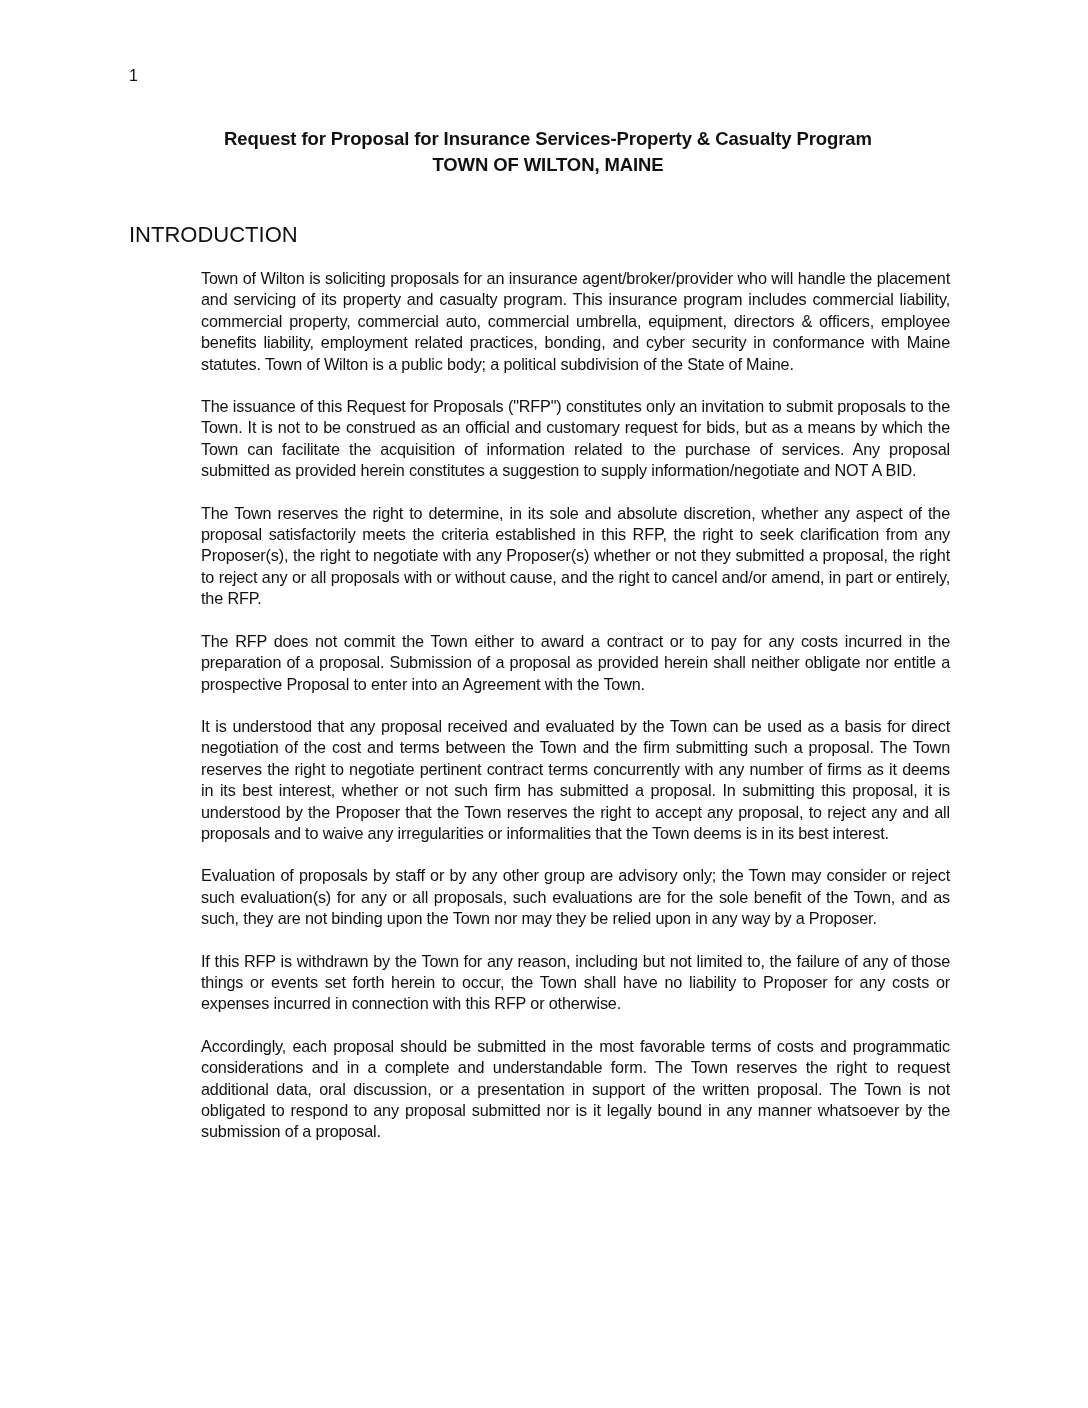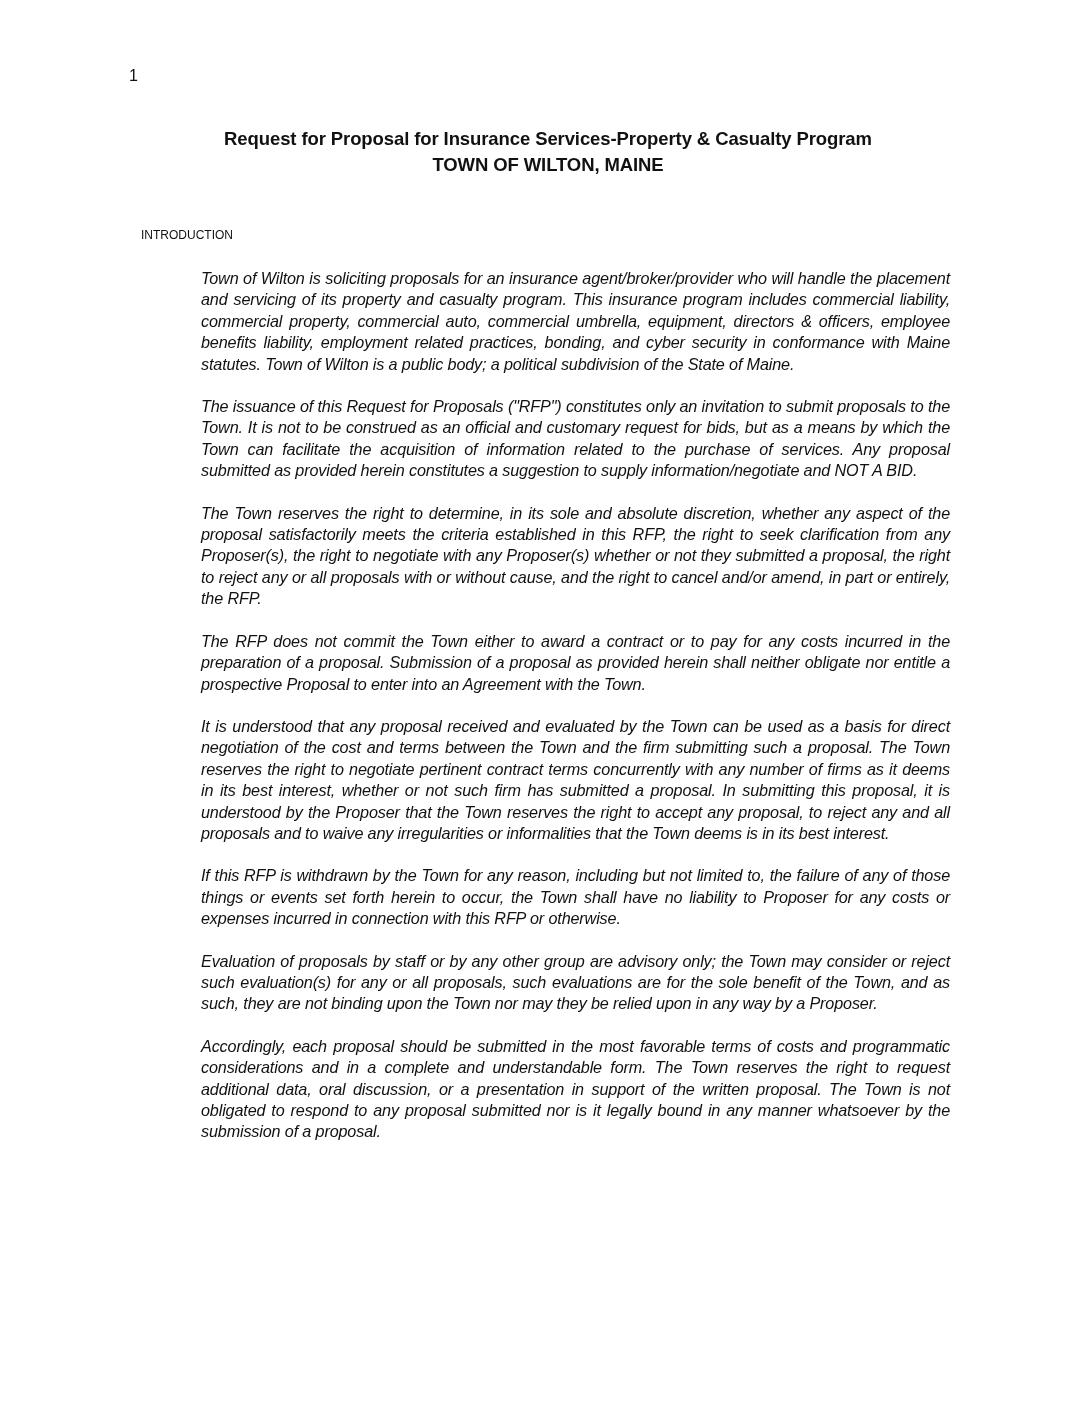--- a/index.html
+++ b/index.html
@@ -28,54 +28,53 @@
       top: 126px;
       width: 1096px;
       text-align: center;
       font-weight: bold;
       font-size: 18.5px;
       line-height: 26px;
       letter-spacing: -0.1px;
     }
     .section-heading {
       position: absolute;
-      left: 141px;
+      left: 129px;
       top: 225px;
-      font-size: 12px;
+      font-size: 22px;
       line-height: 20px;
     }
     .body-text {
       position: absolute;
       left: 201px;
       top: 268px;
       width: 749px;
     }
     .paragraph {
       margin: 0 0 21px 0;
       font-size: 16.2px;
       line-height: 21.4px;
       text-align: justify;
       letter-spacing: -0.15px;
-      font-style: italic;
     }
   </style>
 </head>
 <body>
 
 <div class="page-number">1</div>
 
 <div class="title-block">
   <div>Request for Proposal for Insurance Services-Property &amp; Casualty Program</div>
   <div>TOWN OF WILTON, MAINE</div>
 </div>
 
 <div class="section-heading">INTRODUCTION</div>
 
 <div class="body-text">
   <p class="paragraph">Town of Wilton is soliciting proposals for an insurance agent/broker/provider who will handle the placement and servicing of its property and casualty program. This insurance program includes commercial liability, commercial property, commercial auto, commercial umbrella, equipment, directors &amp; officers, employee benefits liability, employment related practices, bonding, and cyber security in conformance with Maine statutes. Town of Wilton is a public body; a political subdivision of the State of Maine.</p>
   <p class="paragraph">The issuance of this Request for Proposals ("RFP") constitutes only an invitation to submit proposals to the Town. It is not to be construed as an official and customary request for bids, but as a means by which the Town can facilitate the acquisition of information related to the purchase of services. Any proposal submitted as provided herein constitutes a suggestion to supply information/negotiate and NOT A BID.</p>
   <p class="paragraph">The Town reserves the right to determine, in its sole and absolute discretion, whether any aspect of the proposal satisfactorily meets the criteria established in this RFP, the right to seek clarification from any Proposer(s), the right to negotiate with any Proposer(s) whether or not they submitted a proposal, the right to reject any or all proposals with or without cause, and the right to cancel and/or amend, in part or entirely, the RFP.</p>
   <p class="paragraph">The RFP does not commit the Town either to award a contract or to pay for any costs incurred in the preparation of a proposal. Submission of a proposal as provided herein shall neither obligate nor entitle a prospective Proposal to enter into an Agreement with the Town.</p>
   <p class="paragraph">It is understood that any proposal received and evaluated by the Town can be used as a basis for direct negotiation of the cost and terms between the Town and the firm submitting such a proposal. The Town reserves the right to negotiate pertinent contract terms concurrently with any number of firms as it deems in its best interest, whether or not such firm has submitted a proposal. In submitting this proposal, it is understood by the Proposer that the Town reserves the right to accept any proposal, to reject any and all proposals and to waive any irregularities or informalities that the Town deems is in its best interest.</p>
+  <p class="paragraph">Evaluation of proposals by staff or by any other group are advisory only; the Town may consider or reject such evaluation(s) for any or all proposals, such evaluations are for the sole benefit of the Town, and as such, they are not binding upon the Town nor may they be relied upon in any way by a Proposer.</p>
   <p class="paragraph">If this RFP is withdrawn by the Town for any reason, including but not limited to, the failure of any of those things or events set forth herein to occur, the Town shall have no liability to Proposer for any costs or expenses incurred in connection with this RFP or otherwise.</p>
-  <p class="paragraph">Evaluation of proposals by staff or by any other group are advisory only; the Town may consider or reject such evaluation(s) for any or all proposals, such evaluations are for the sole benefit of the Town, and as such, they are not binding upon the Town nor may they be relied upon in any way by a Proposer.</p>
   <p class="paragraph">Accordingly, each proposal should be submitted in the most favorable terms of costs and programmatic considerations and in a complete and understandable form. The Town reserves the right to request additional data, oral discussion, or a presentation in support of the written proposal. The Town is not obligated to respond to any proposal submitted nor is it legally bound in any manner whatsoever by the submission of a proposal.</p>
 </div>
 
 </body></html>

